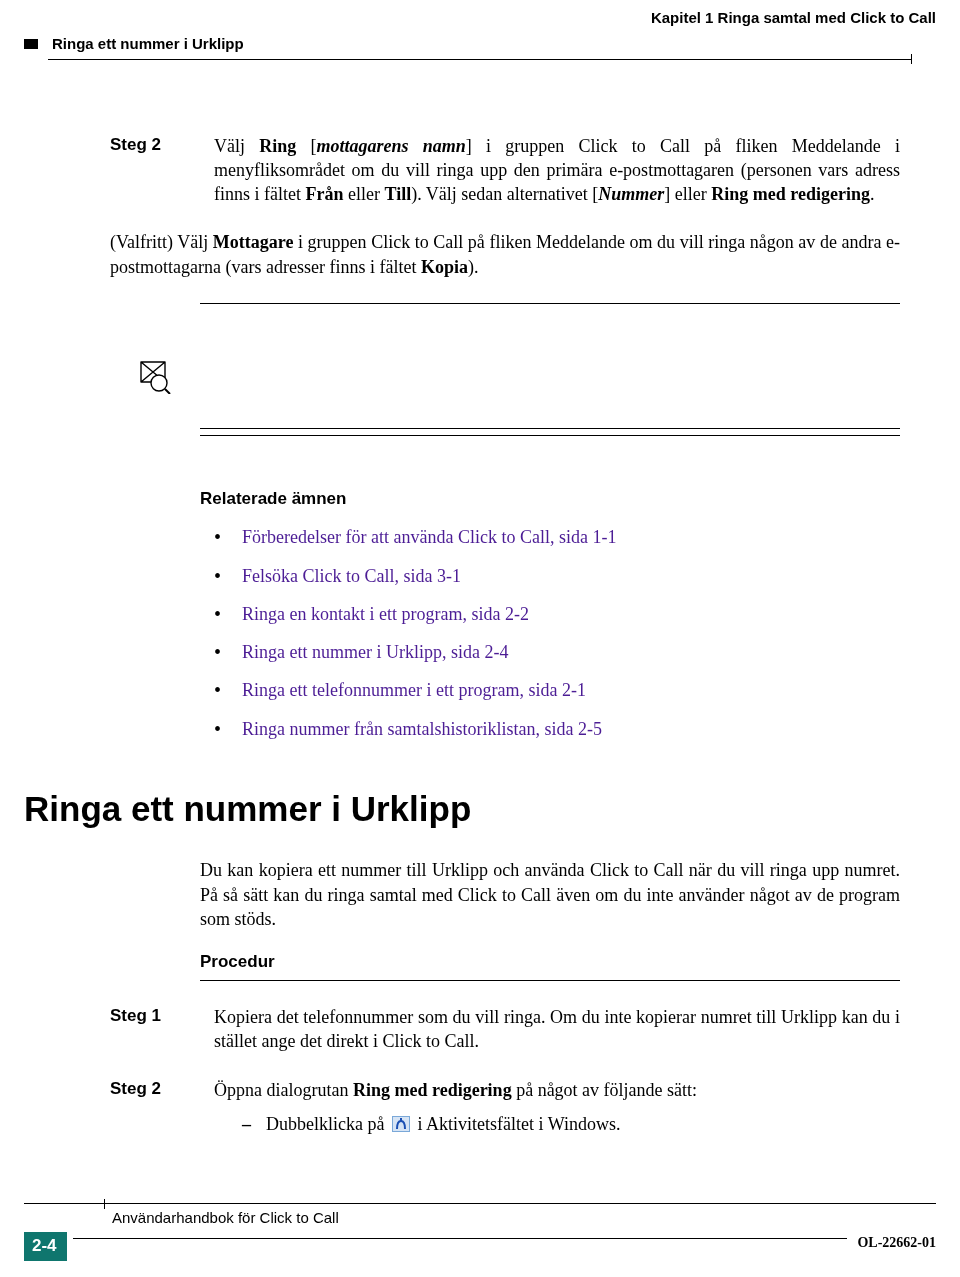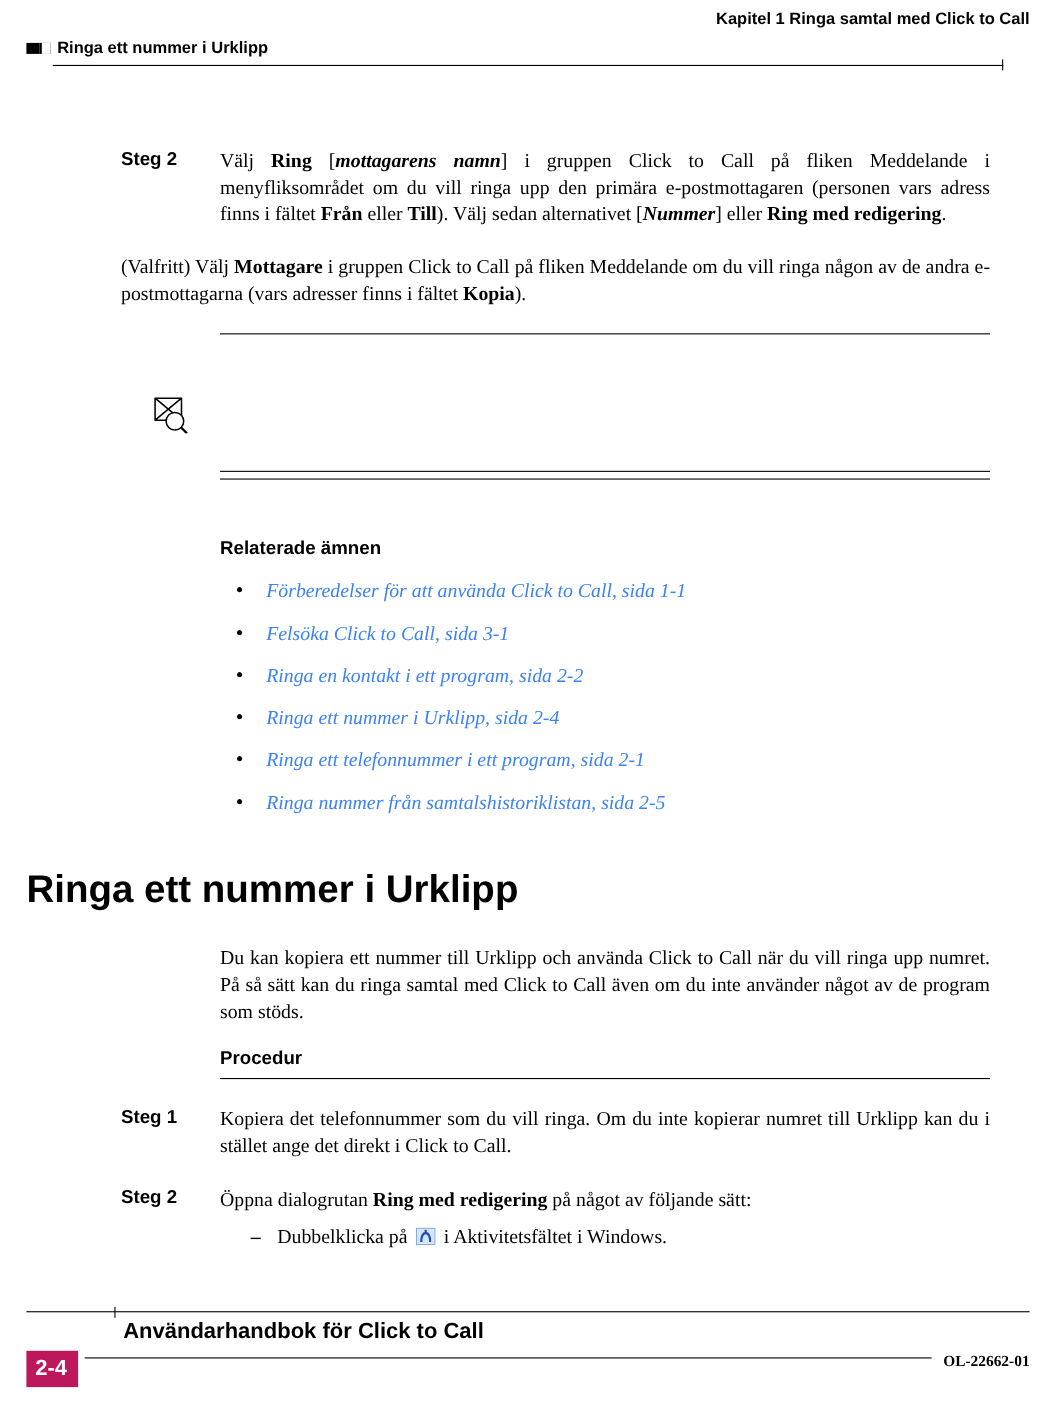--- a/index.html
+++ b/index.html
@@ -58,21 +58,21 @@
   }
   .header-tick-right {
     position: absolute; right: 24px; top: -5px;
     width: 1px; height: 10px; background: #000;
   }
 
   
   .content {
     padding: 70px 60px 0 110px;
   }
-  .step-block { display: flex; margin-bottom: 18px; }
+  .step-block { display: flex; margin-bottom: 18px; gap: 14px; }
   .step-label {
     width: 90px; flex: 0 0 90px;
     font-family: Arial, Helvetica, sans-serif;
     font-weight: bold;
     font-size: 17px;
   }
   .step-body {
     flex: 1;
     text-align: justify;
   }
@@ -113,25 +113,24 @@
     font-weight: bold;
     font-size: 17px;
     margin-left: 90px;
     margin-bottom: 14px;
   }
   .related-list {
     list-style: none;
     margin-left: 104px;
   }
   .related-list li {
-    color: #3b82f6;
+    color: #4c1d95;
     margin-bottom: 14px;
     position: relative;
     padding-left: 28px;
-    font-style: italic;
   }
   .related-list li::before {
     content: "•";
     color: #000;
     position: absolute;
     left: 0;
     font-size: 20px;
     top: -1px;
   }
 
@@ -186,35 +185,35 @@
     border-top: 1px solid #000;
     margin-bottom: 4px;
     position: relative;
   }
   .footer-tick-left {
     position: absolute; left: 80px; top: -5px;
     width: 1px; height: 10px; background: #000;
   }
   .footer-title {
     font-family: Arial, Helvetica, sans-serif;
-    font-weight: bold;
-    font-size: 20px;
+    font-weight: normal;
+    font-size: 15px;
     margin-left: 88px;
   }
   .footer-bottom {
     display: flex;
     align-items: flex-start;
     margin-top: 4px;
   }
   .page-badge {
-    background: #be185d;
+    background: #0f766e;
     color: #fff;
     font-family: Arial, Helvetica, sans-serif;
     font-weight: bold;
-    font-size: 20px;
+    font-size: 17px;
     padding: 3px 10px 3px 8px;
   }
   .footer-rule2 {
     flex: 1;
     border-top: 1px solid #000;
     margin-top: 6px;
     margin-left: 6px;
   }
   .doc-id {
     font-family: Liberation Serif, serif;

